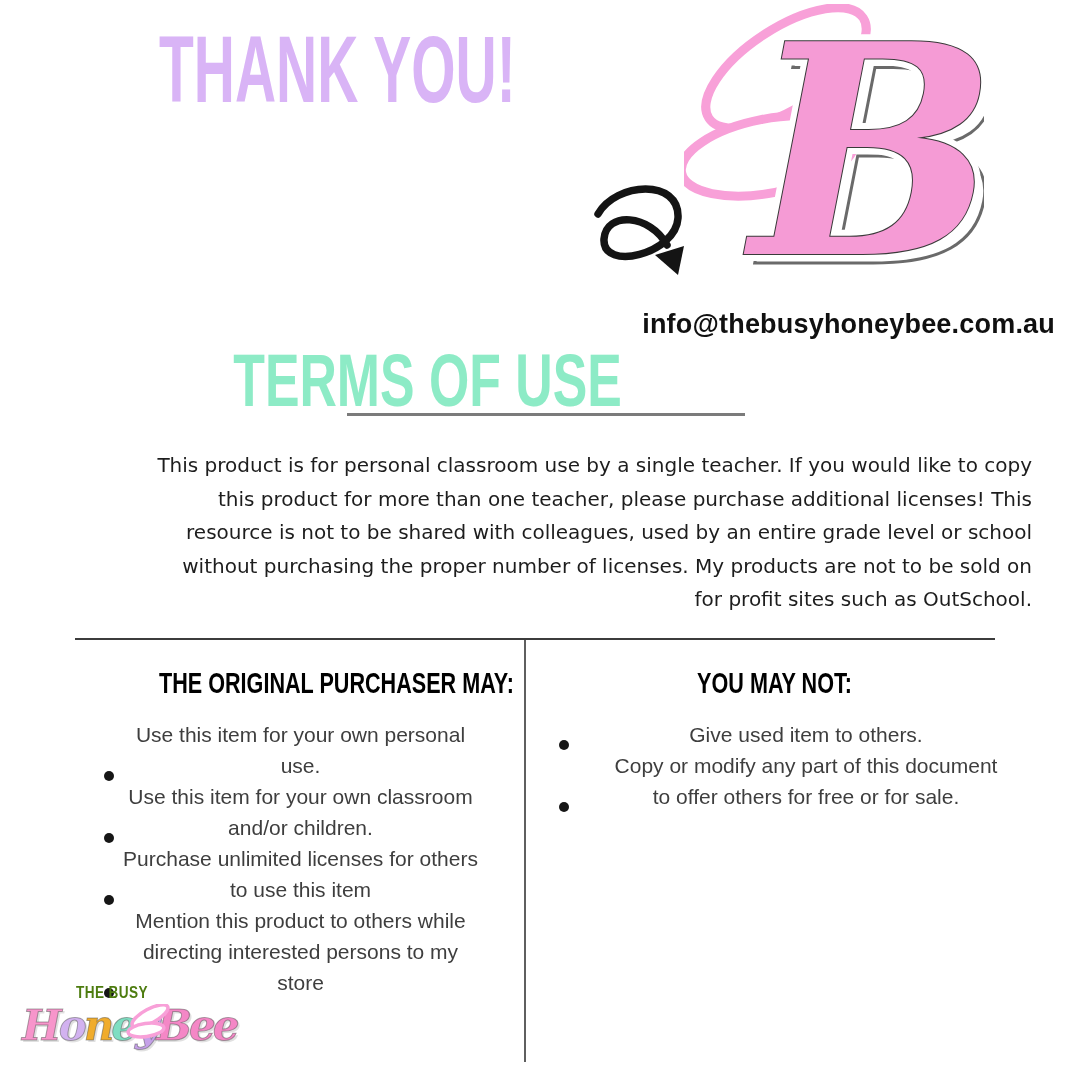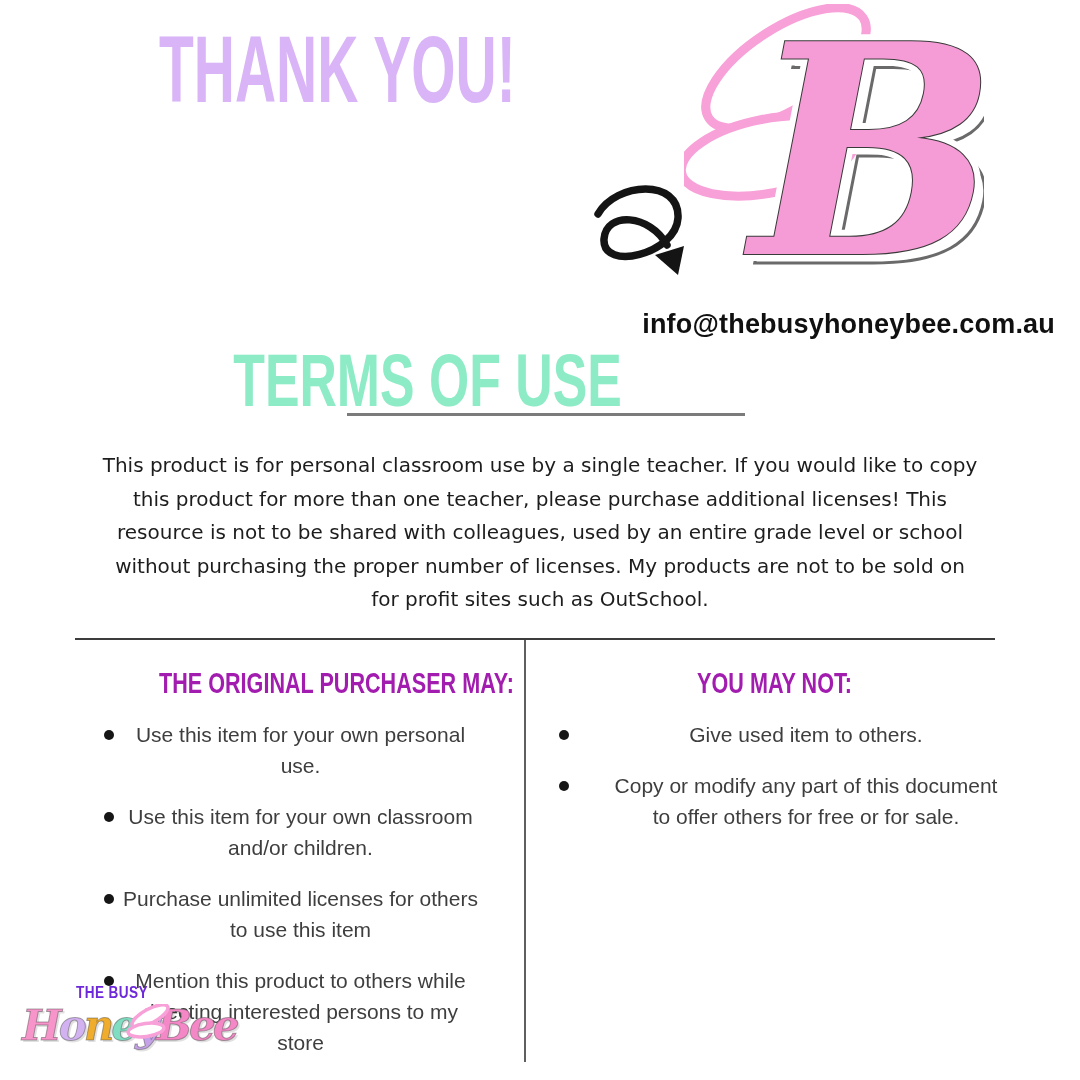--- a/index.html
+++ b/index.html
@@ -25,46 +25,46 @@
   .bee-logo { left:684px; top:4px; width:300px; height:292px; }
 
   .email { left:595px; top:309px; width:460px; text-align:right;
     font-weight:bold; font-size:27px; letter-spacing:0.2px; color:#101010; }
 
   .terms-title { left:0px; top:344px; width:856px; text-align:center;
     font-weight:bold; font-size:74px; line-height:1; }
   .terms-title .condensed { transform:scaleX(0.70); }
   .terms-underline { left:347px; top:413px; width:398px; height:3px; background:#7b7b7b; }
 
-  .terms-body { left:48px; top:449px; width:984px; text-align:center;
+  .terms-body { left:48px; top:449px; width:984px; text-align:right;
     font-family:"DejaVu Sans", sans-serif; font-size:20px; line-height:33.5px; color:#1d1d1d; }
   .terms-body div { white-space:nowrap; }
 
   .rule-h { left:75px; top:638px; width:920px; height:2px; background:#3c3c3c; }
   .rule-v { left:524px; top:640px; width:2px; height:422px; background:#5f5f5f; }
 
   .col { top:660px; }
   .col-left  { left:90px;  width:415px; }
   .col-right { left:545px; width:460px; }
-  .col-header { text-align:center; font-weight:bold; font-size:30px; color:#a21caf;
+  .col-header { text-align:center; font-weight:bold; font-size:30px; color:#000000;
     margin:6px 0 20px 0; line-height:1.1; }
   .col-header .condensed { transform:scaleX(0.72); }
 
   ul.bullets { list-style:none; margin:0; padding:0; }
-  ul.bullets li { display:flex; align-items:flex-start;margin-top:20px; }
+  ul.bullets li { display:flex; align-items:flex-end; }
   .dot { flex:0 0 30px; }
   .col-right .dot { flex-basis:36px; }
   .dot::before { content:""; display:block; width:10px; height:10px; border-radius:50%;
     background:#161616; margin:11px 0 0 14px; }
   .txt { flex:1; text-align:center; font-size:21px; line-height:31px; color:#3e3e3e; }
   .col-left  .txt { padding-right:24px; }
   .col-right .txt { padding-left:26px; }
 
   .footer-logo { left:22px; top:984px; width:230px; height:92px; }
-  .footer-top { margin-left:54px; font-weight:bold; font-size:17px; color:#6d28d9;
+  .footer-top { margin-left:54px; font-weight:bold; font-size:17px; color:#4d7c0f;
     letter-spacing:0.5px; line-height:1; }
   .footer-top .condensed { transform:scaleX(0.80); transform-origin:0 50%; }
   .footer-word { position:relative; margin-top:2px; font-family:"DejaVu Serif", serif;
     font-style:italic; font-weight:bold; font-size:42px; line-height:1.1; letter-spacing:-3px;
     -webkit-text-stroke:1px rgba(70,70,70,0.45); text-shadow:2px 2px 0 rgba(0,0,0,0.12); }
   .footer-wings { position:absolute; left:104px; top:20px; width:58px; height:36px; }
 </style>
 </head>
 <body>
 

